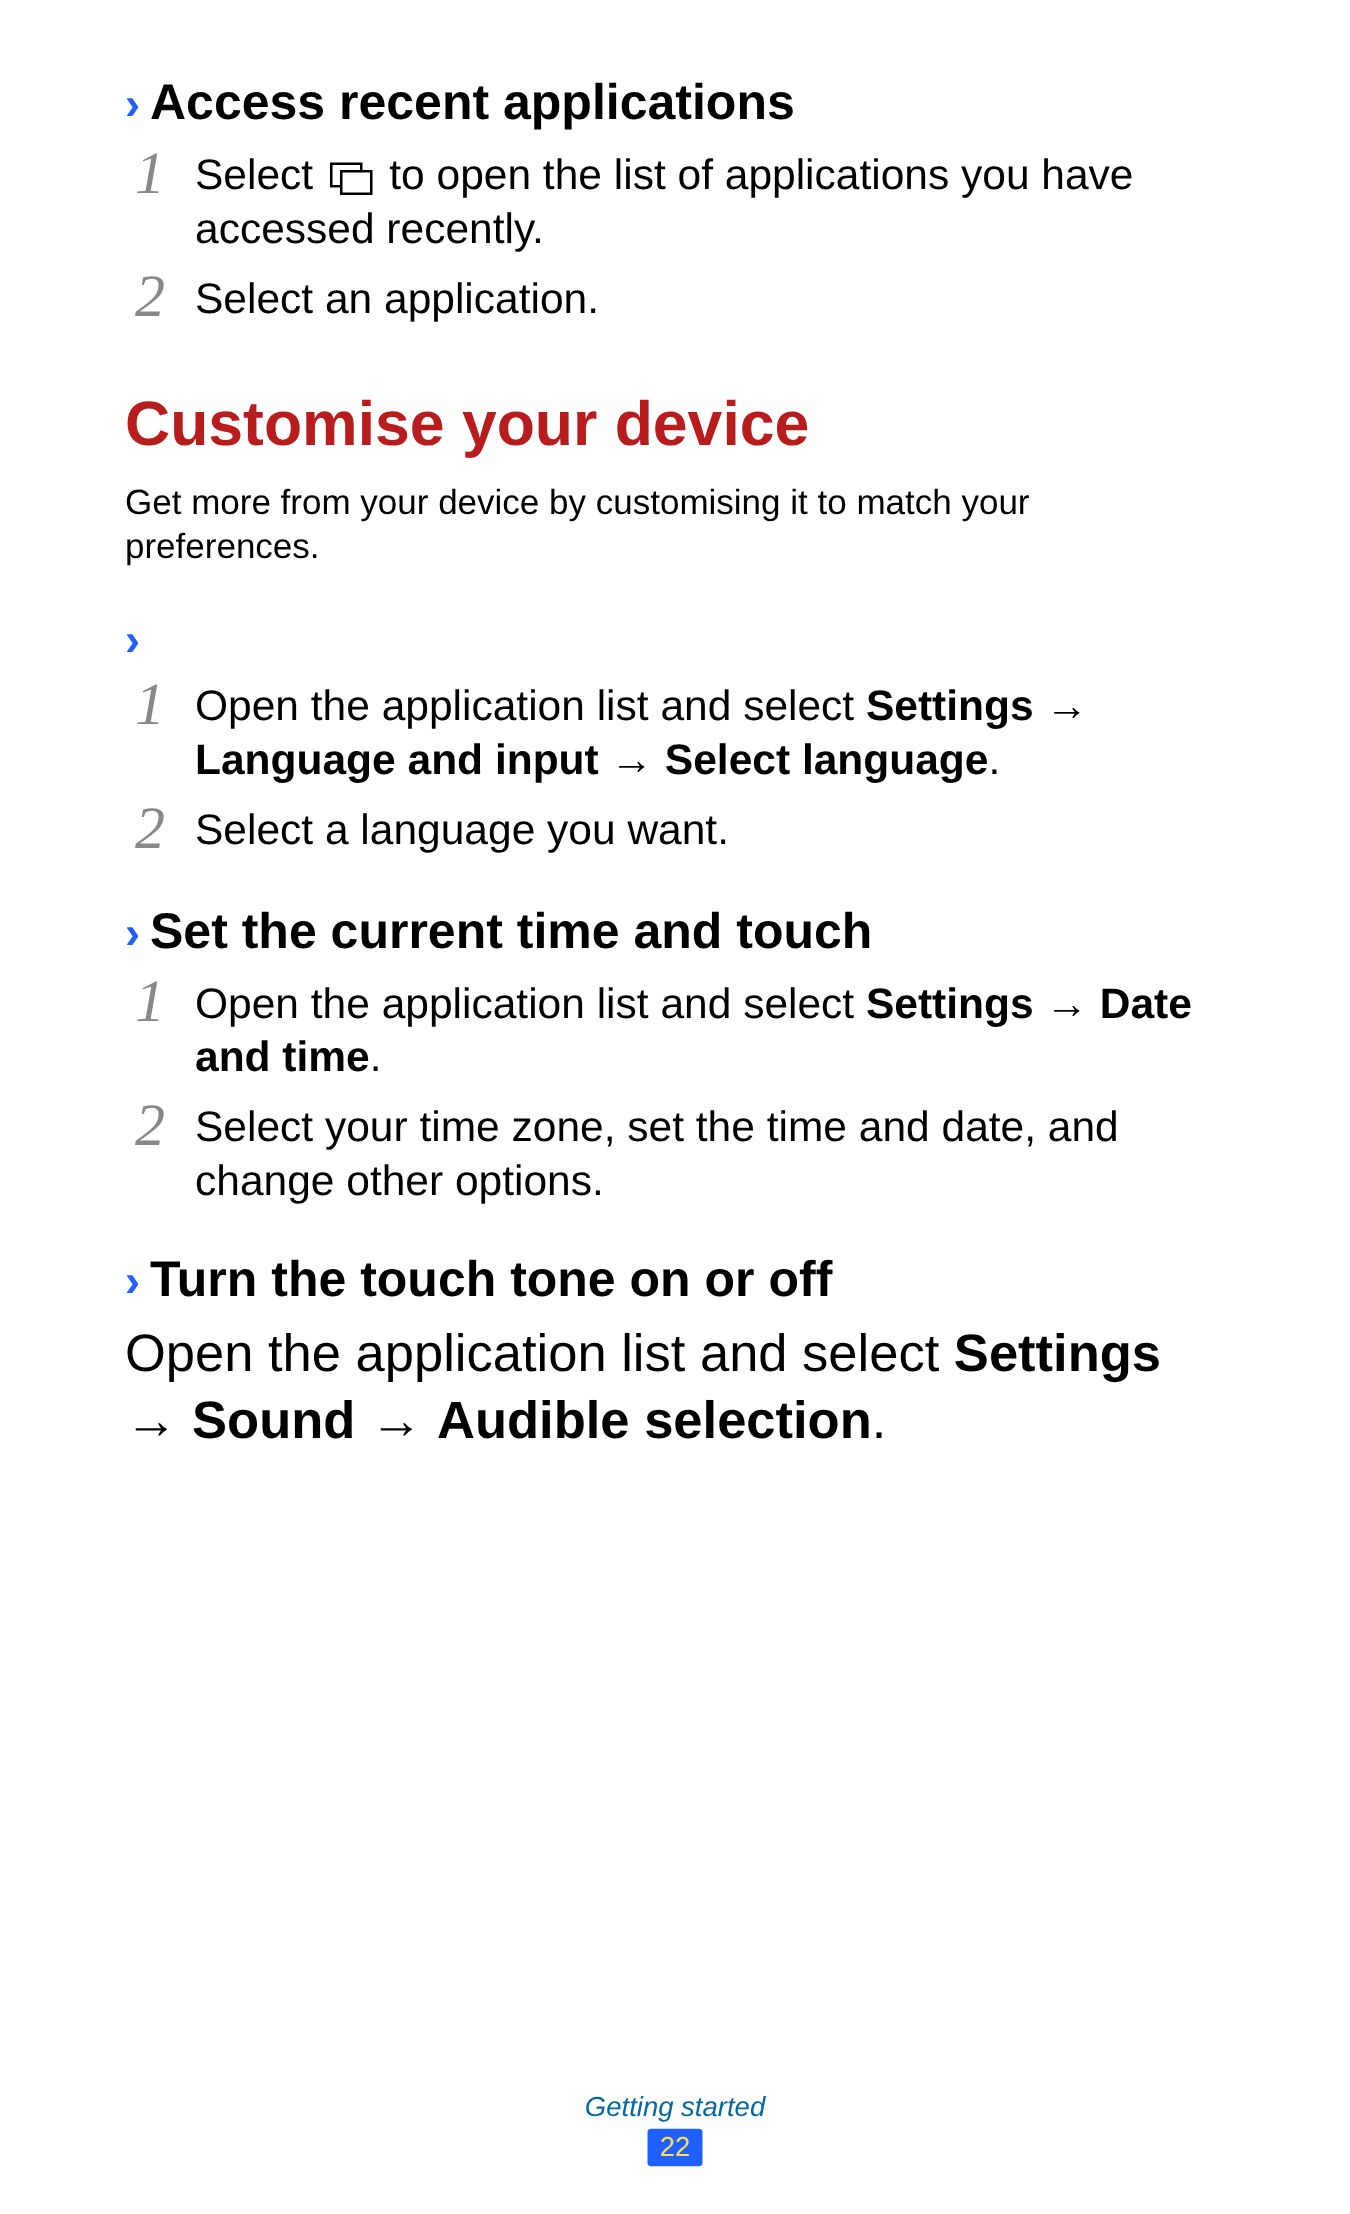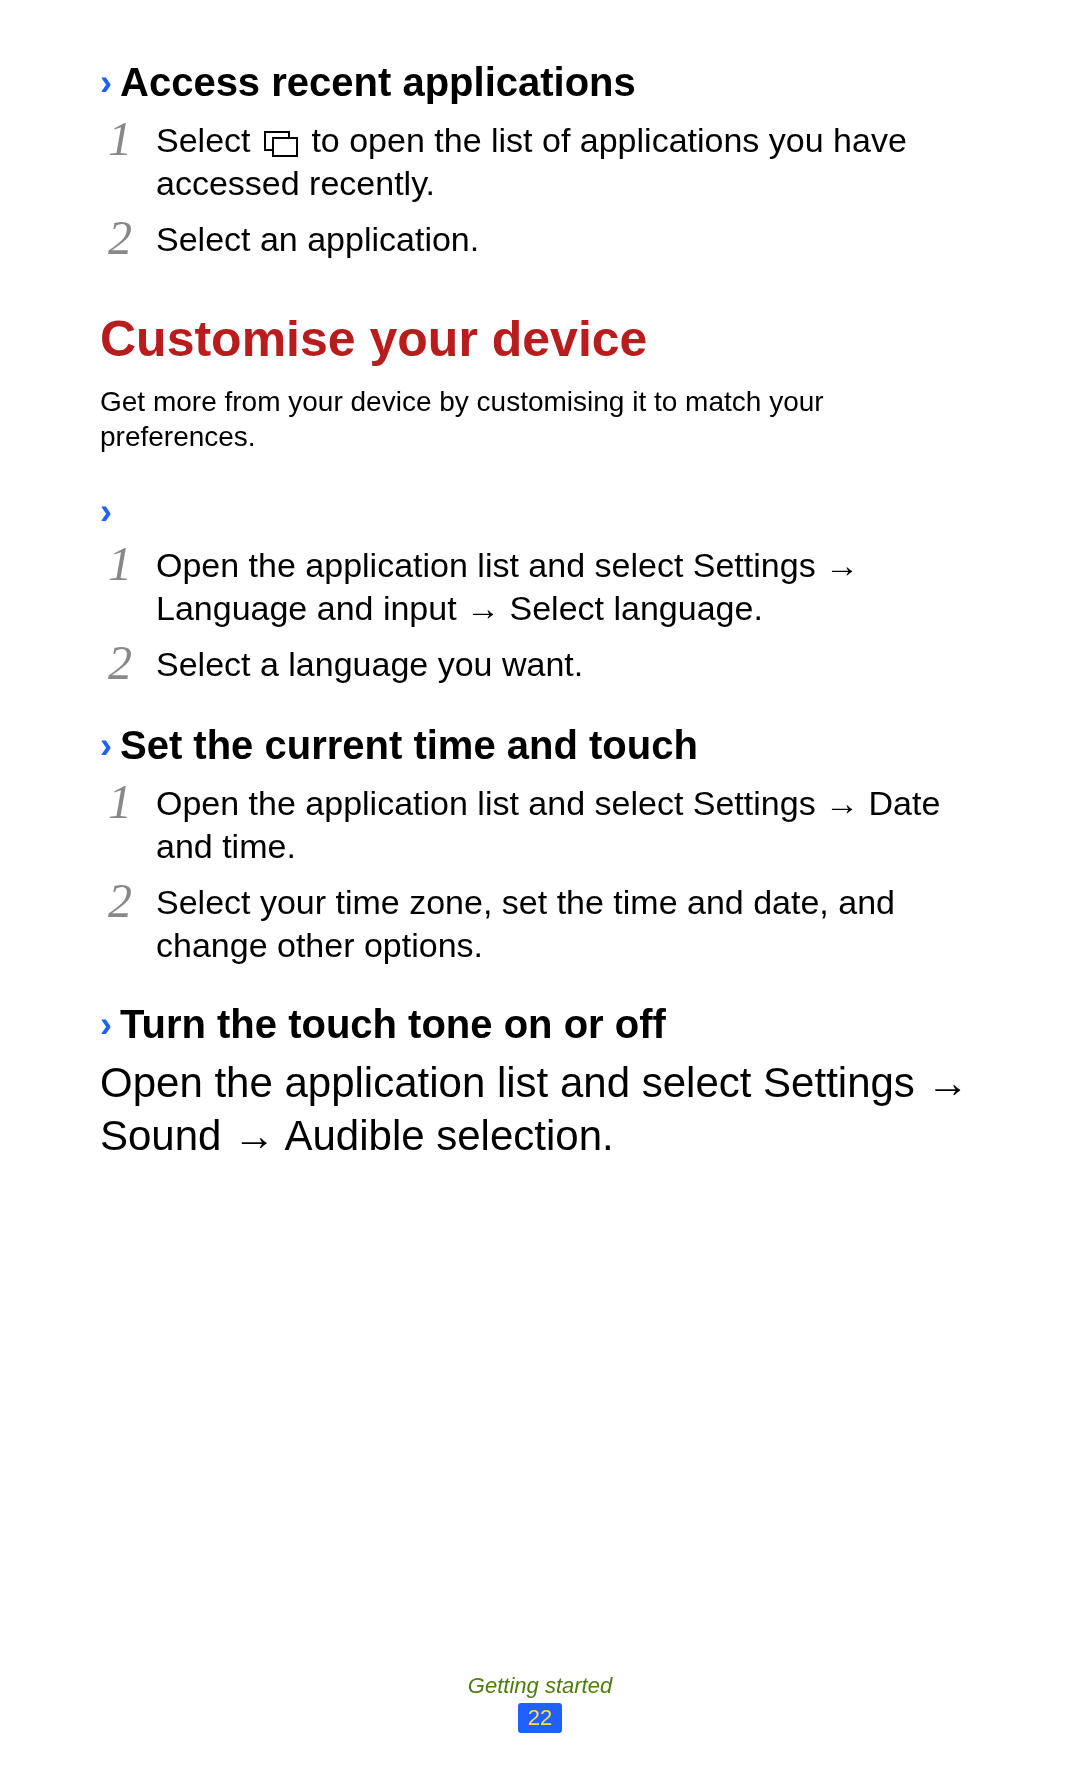--- a/index.html
+++ b/index.html
@@ -53,21 +53,21 @@
       line-height: 1;
       width: 40px;
       flex-shrink: 0;
       text-align: center;
     }
     .step-text {
       font-size: 34px;
       line-height: 1.25;
       padding-top: 4px;
     }
-    .bold { font-weight: 400; }
+    .bold { font-weight: 700; }
     .section-gap { margin-top: 36px; }
     .para-block {
       font-size: 42px;
       line-height: 1.25;
     }
     .recent-icon {
       display: inline-block;
       width: 34px;
       height: 24px;
       position: relative;
@@ -91,21 +91,21 @@
     }
     .footer {
       position: absolute;
       bottom: 38px;
       left: 0; right: 0;
       text-align: center;
     }
     .footer-text {
       font-style: italic;
       font-size: 22px;
-      color: #4d7c0f;
+      color: #0369a1;
       margin-bottom: 4px;
     }
     .page-badge {
       display: inline-block;
       background: #2060ff;
       color: #fde047;
       font-size: 22px;
       padding: 2px 10px;
       border-radius: 3px;
     }

